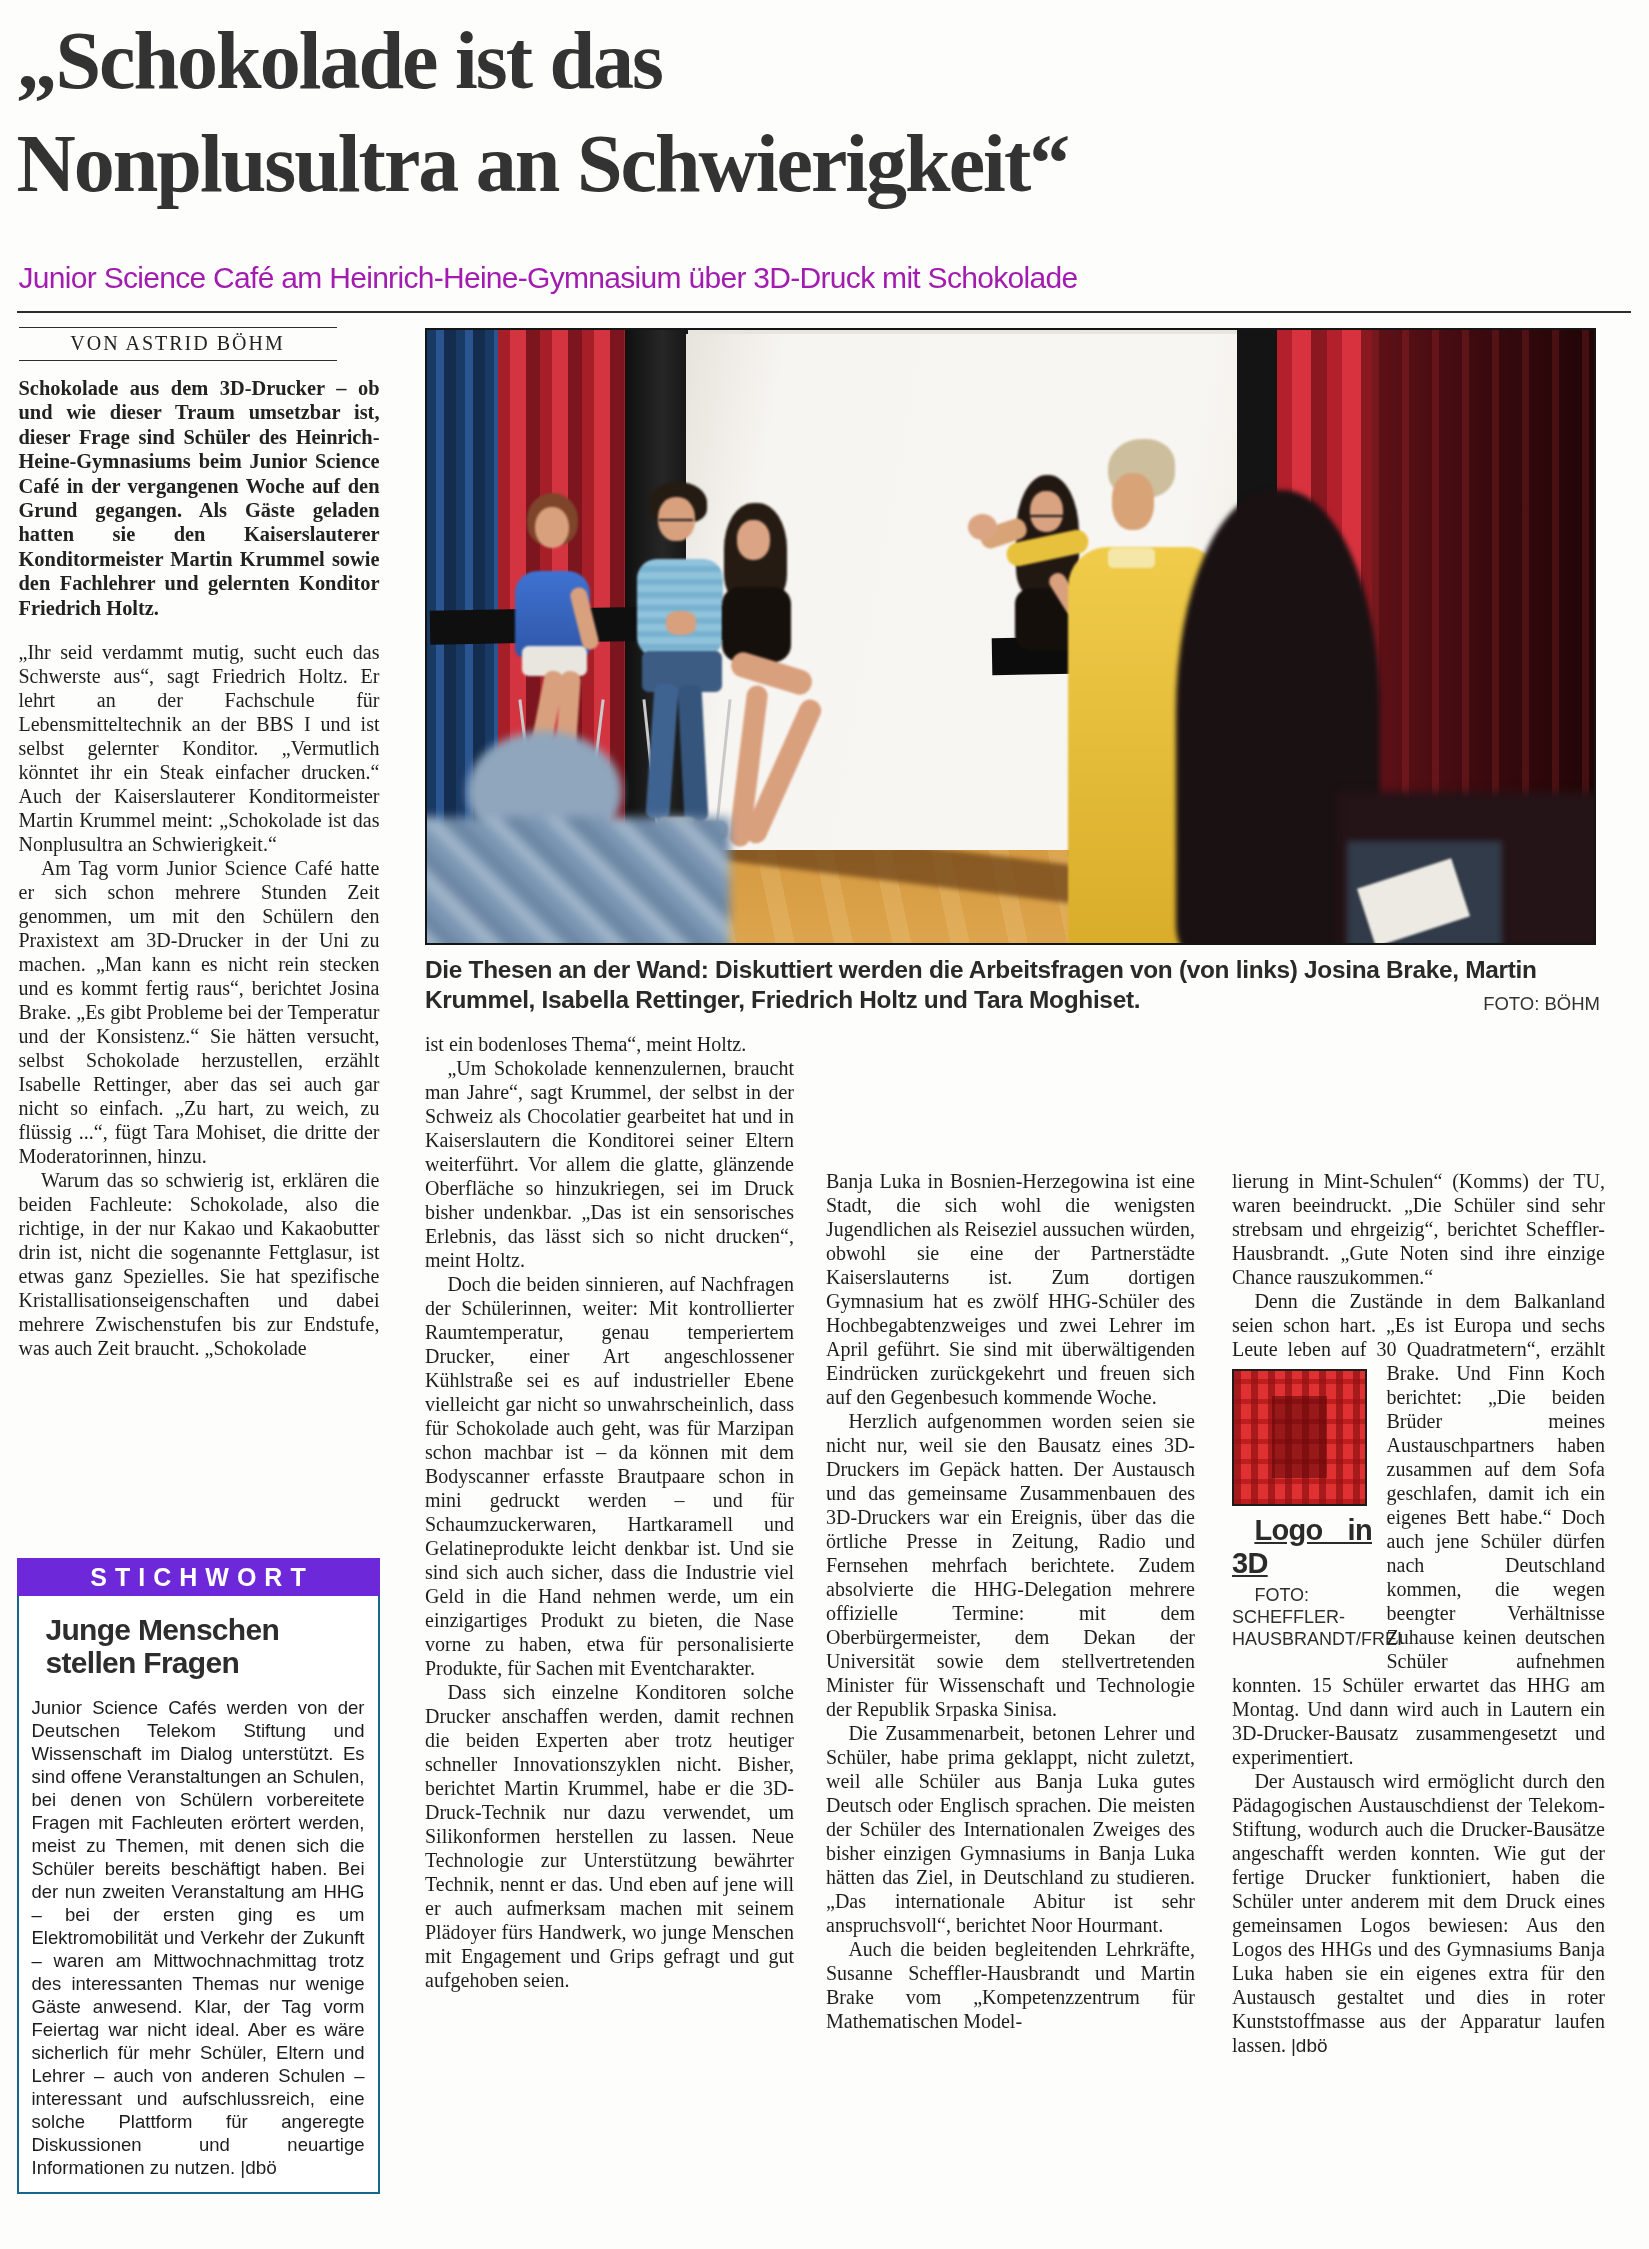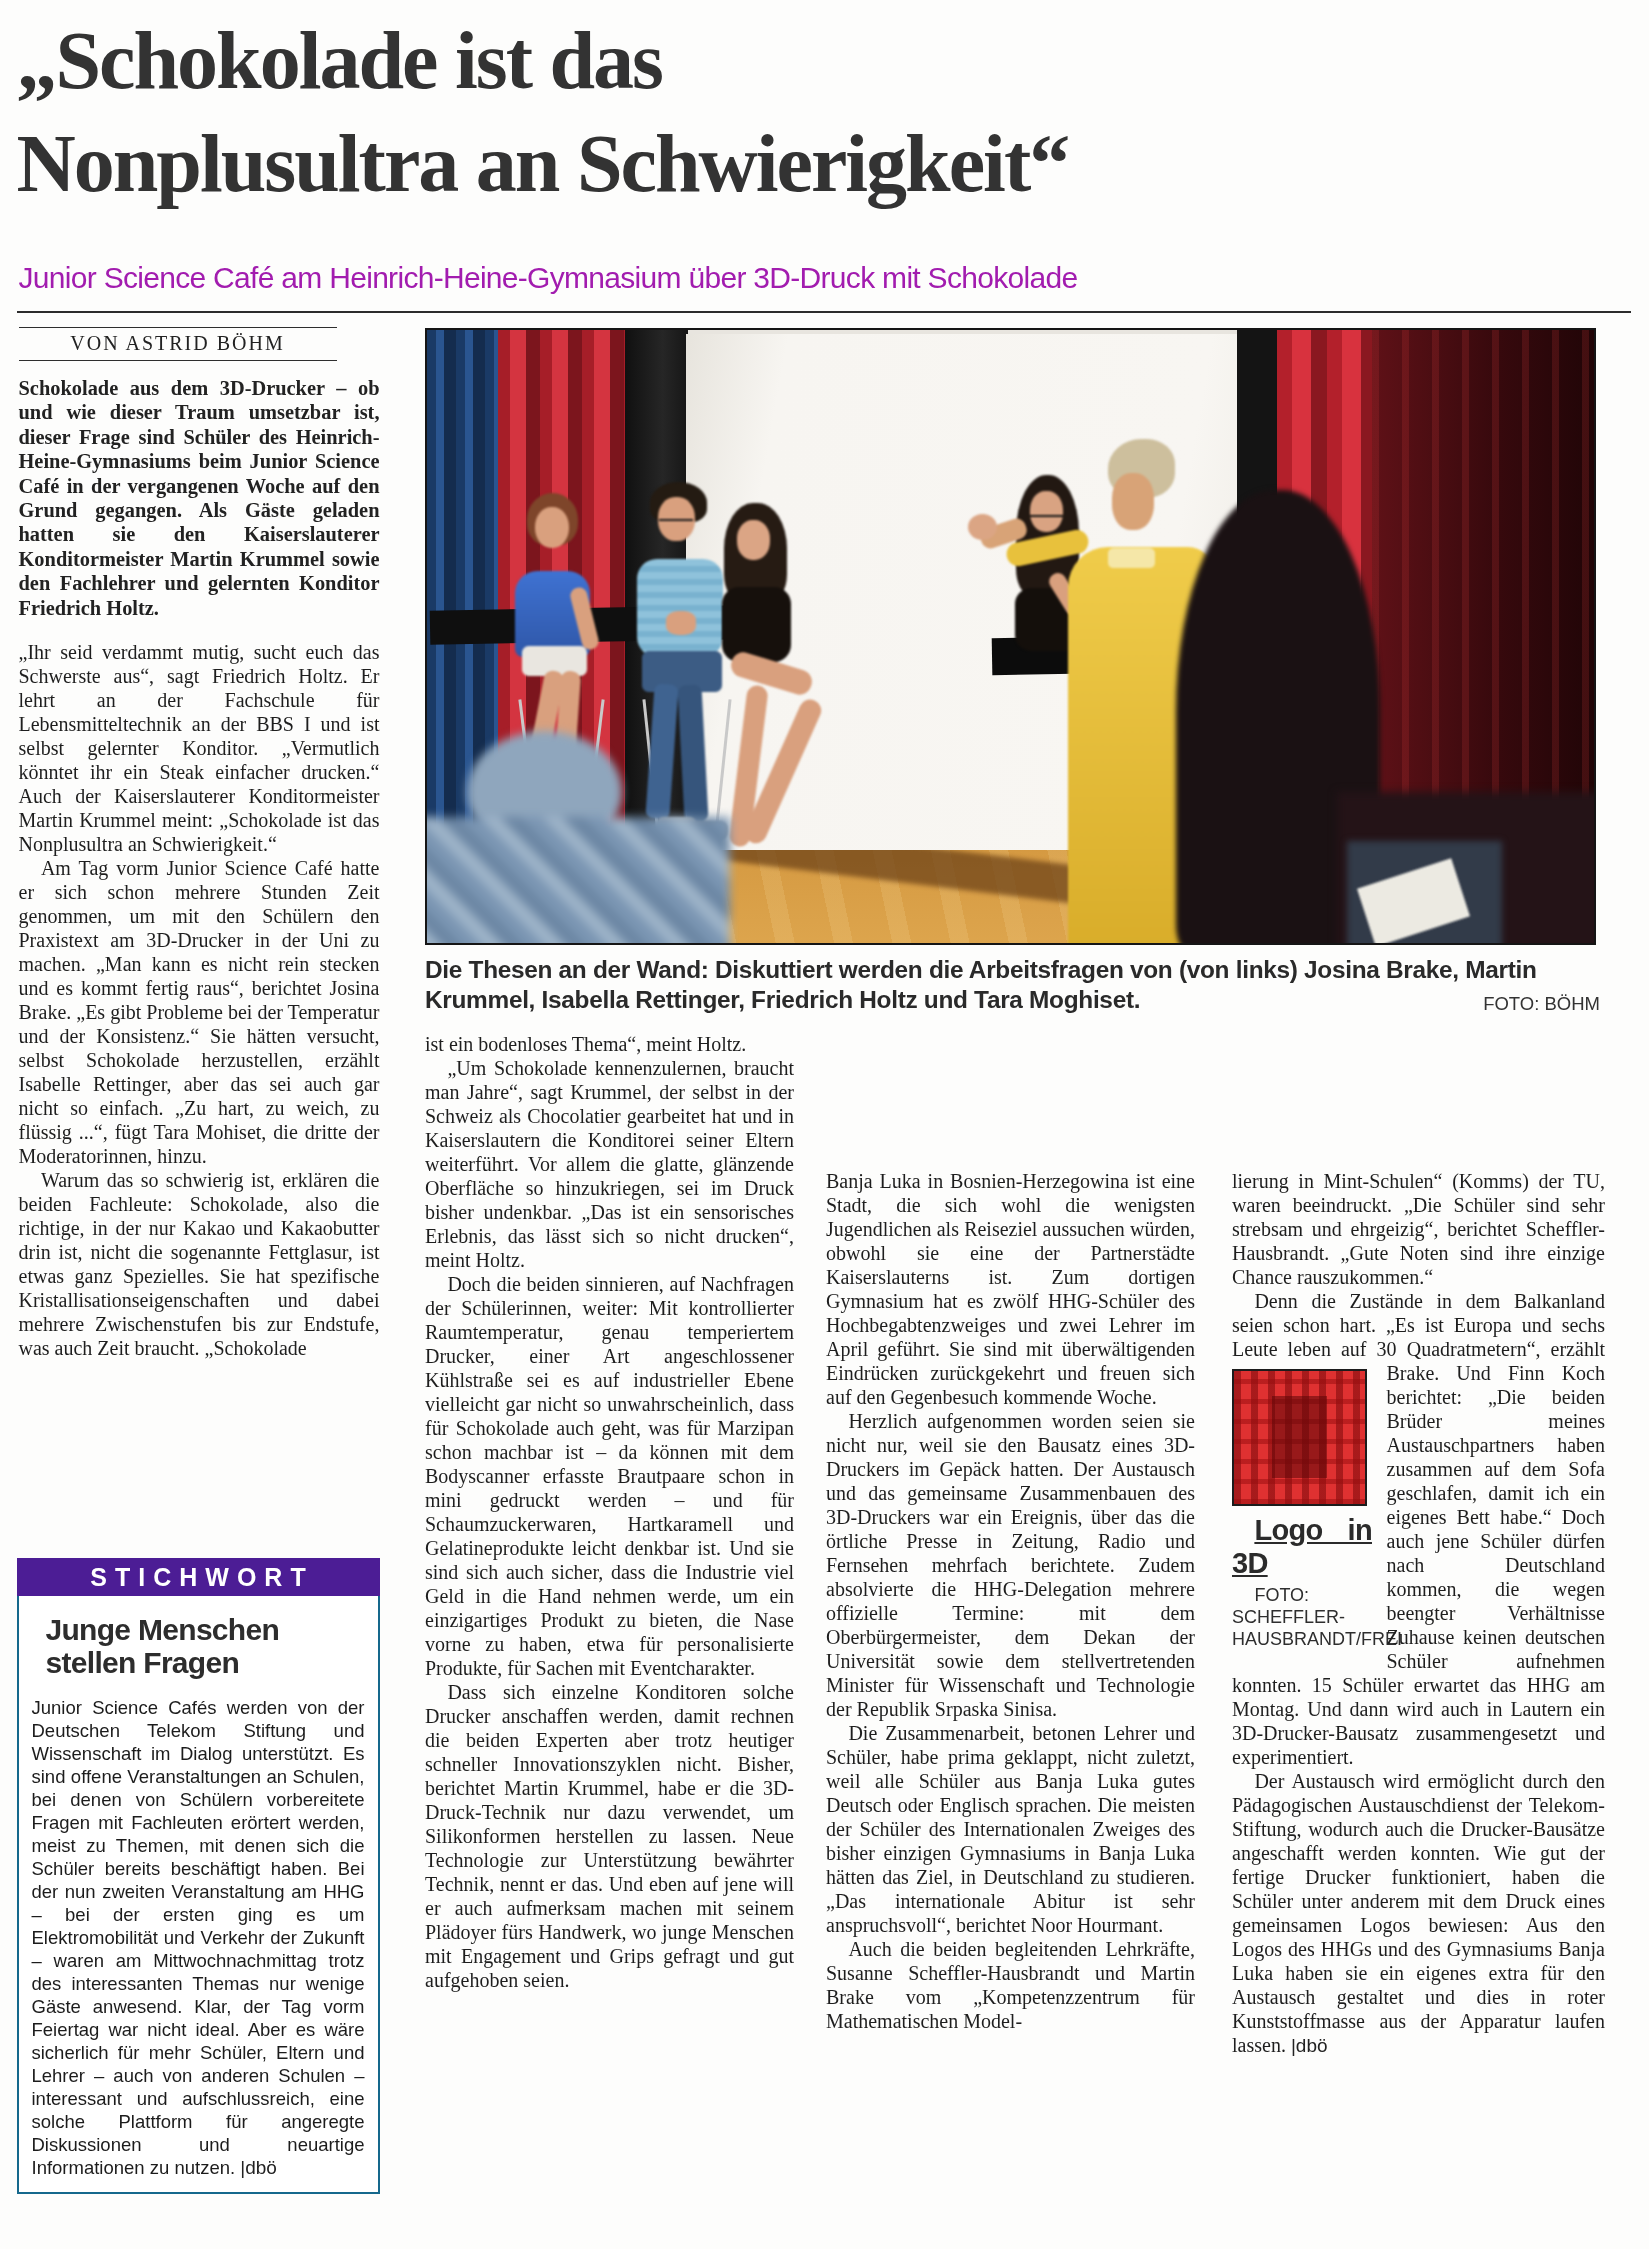--- a/index.html
+++ b/index.html
@@ -78,21 +78,21 @@
             background:#df3131;overflow:hidden;}
   .logo-art .l1{position:absolute;inset:0;
      background:repeating-linear-gradient(90deg,rgba(122,8,10,.55) 0 6.6px,transparent 6.6px 17px);}
   .logo-art .l2{position:absolute;inset:0;
      background:repeating-linear-gradient(0deg,rgba(150,12,14,.5) 0 5.3px,transparent 5.3px 20px);}
   .logo-art .l3{position:absolute;left:38px;top:25px;width:55px;height:82px;background:rgba(92,6,8,.55);}
   .logo-cap{font:700 29px/33px "Liberation Sans",sans-serif;color:#2b2b2b;margin-top:8px;letter-spacing:-0.7px;text-decoration:underline;}
   .logo-credit{font:400 18px/22px "Liberation Sans",sans-serif;color:#2e2e2e;margin-top:4px;}
   
   .stichwort{position:absolute;left:16.5px;top:1558px;width:363px;}
-  .sw-bar{height:38px;background:#4c1d95;color:#fff;text-align:center;
+  .sw-bar{height:38px;background:#6d28d9;color:#fff;text-align:center;
           font:700 25px/38px "Liberation Sans",sans-serif;letter-spacing:8px;text-indent:8px;}
   .sw-body{border:2.6px solid #15688c;border-top:none;background:#fff;
            padding:17px 13px 13px;box-sizing:border-box;min-height:594px;}
   .sw-title{font:700 30px/33px "Liberation Sans",sans-serif;letter-spacing:-0.7px;
             color:#2d2d2d;margin:0 0 17px 14px;}
   .sw-text{font:400 18.5px/23px "Liberation Sans","DejaVu Sans",sans-serif;
            text-align:justify;color:#1c1c1c;margin:0;hyphens:auto;}
 </style>
 </head>
 <body>

